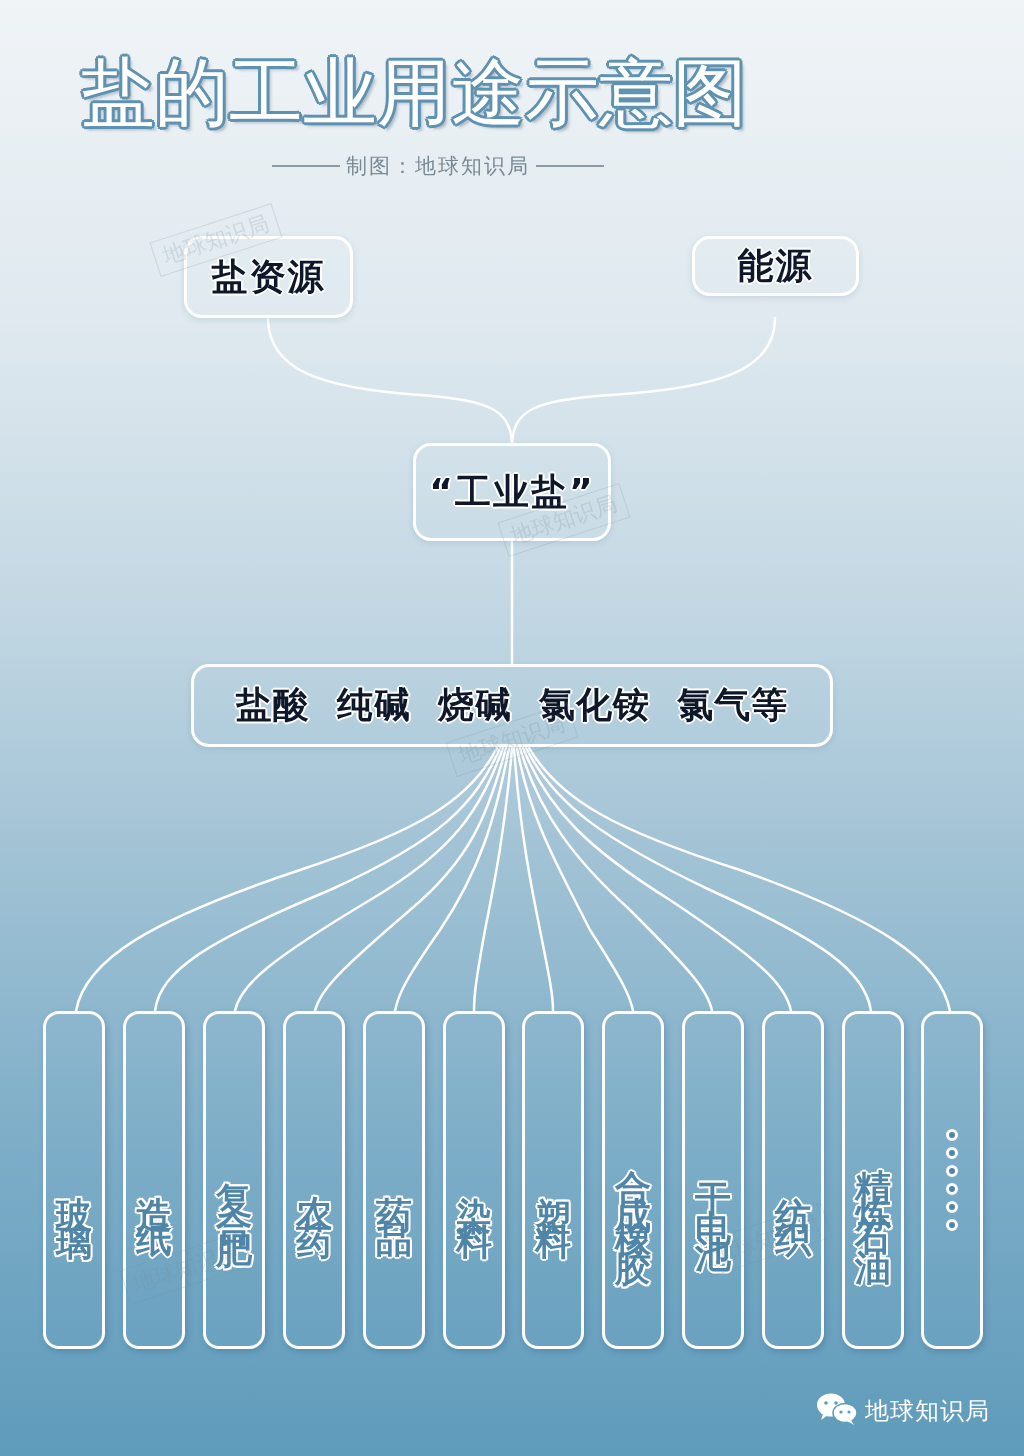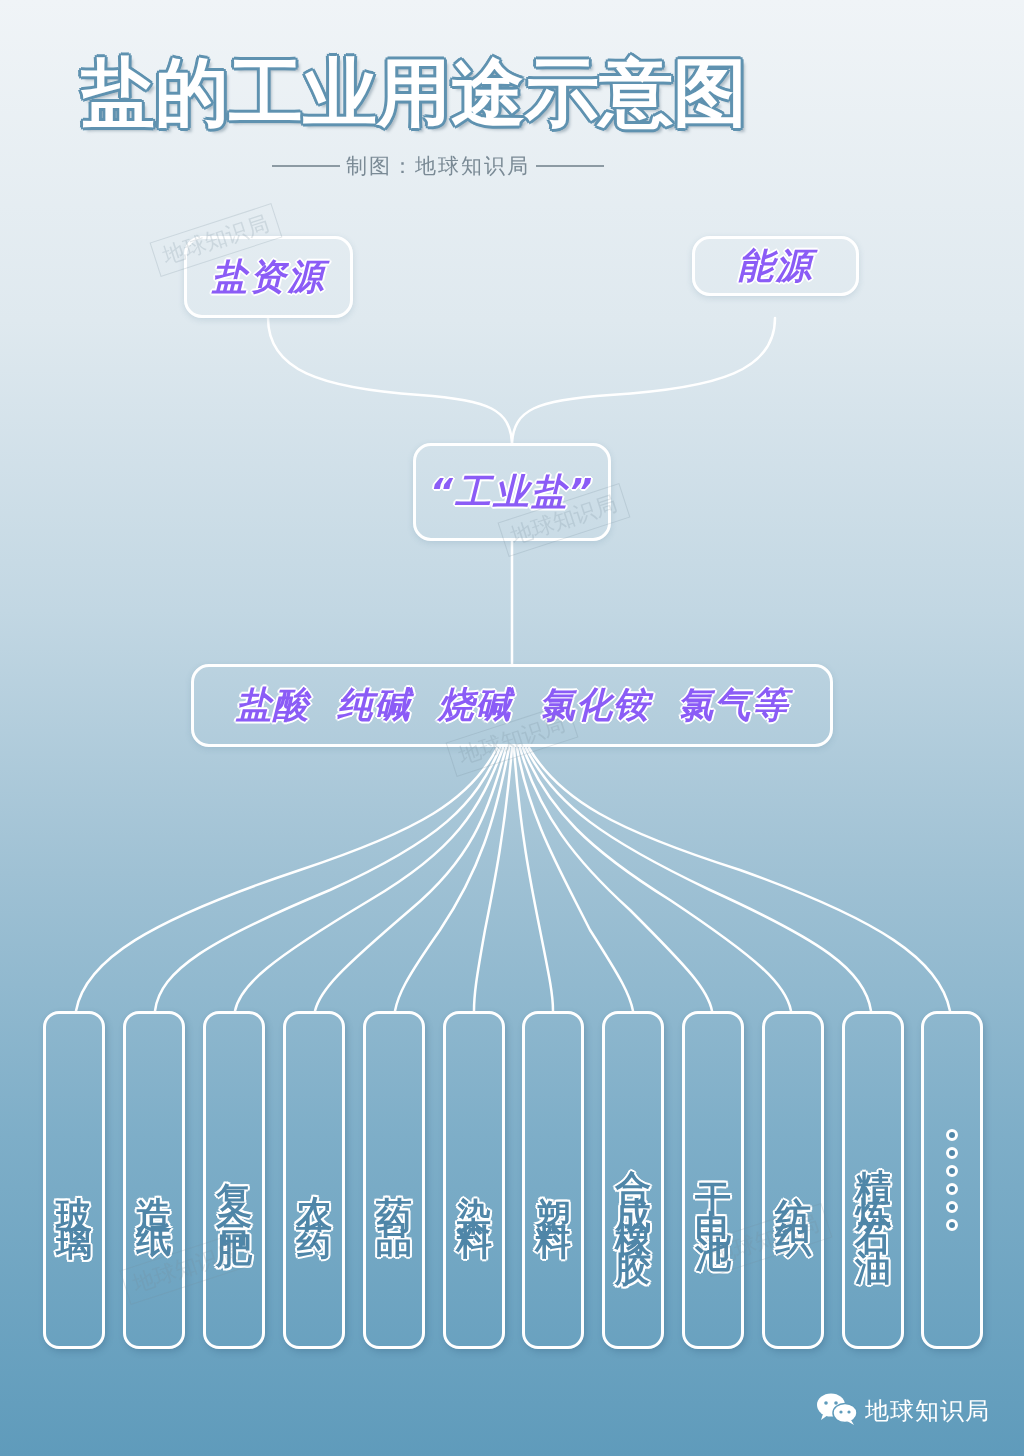--- a/index.html
+++ b/index.html
@@ -4,44 +4,43 @@
 <style>
   html, body { margin: 0; padding: 0; }
   body {
     width: 1024px; height: 1456px; position: relative; overflow: hidden;
     background: linear-gradient(to bottom, #f0f4f7 0%, #dfe9ef 22%, #c2d7e3 42%, #9fc1d4 60%, #7eaec8 78%, #5f9bbb 100%);
     font-family: "DejaVu Sans", "Liberation Sans", sans-serif;
   }
   .abs { position: absolute; }
   .title {
     left: 0; width: 828px; top: 44px; text-align: center;
-    font-size: 74px; font-weight: bold; letter-spacing: 0px;
+    font-size: 74px; font-weight: normal; letter-spacing: 0px;
     color: #ffffff;
     -webkit-text-stroke: 0;
     text-shadow:
       3px 0 0 #5f92b0, -3px 0 0 #5f92b0, 0 3px 0 #5f92b0, 0 -3px 0 #5f92b0,
       2px 2px 0 #5f92b0, -2px -2px 0 #5f92b0, 2px -2px 0 #5f92b0, -2px 2px 0 #5f92b0,
       4px 4px 3px rgba(60,90,110,0.35);
   }
   .subtitle-wrap {
     left: 0; width: 876px; top: 152px; display: flex; justify-content: center; align-items: center; gap: 6px;
   }
   .subtitle-line { width: 68px; height: 2px; background: #8c9aa3; }
   .subtitle { font-size: 21px; color: #7a8a95; letter-spacing: 2px; }
   .node {
     border: 3px solid #ffffff; border-radius: 18px; box-sizing: border-box;
     display: flex; align-items: center; justify-content: center;
     box-shadow: 0 2px 6px rgba(80,120,150,0.18);
   }
   .node-text {
-    font-weight: bold; color: #8b5cf6; letter-spacing: 2px;
+    font-weight: bold; color: #0f172a; letter-spacing: 2px;
     text-shadow:
       2px 0 0 #ffffff, -2px 0 0 #ffffff, 0 2px 0 #ffffff, 0 -2px 0 #ffffff,
       1px 1px 0 #ffffff, -1px -1px 0 #ffffff, 1px -1px 0 #ffffff, -1px 1px 0 #ffffff;
-    font-style: italic;
   }
   .leaf {
     top: 1011px; width: 62px; height: 338px;
     border: 3px solid #ffffff; border-radius: 16px; box-sizing: border-box;
     display: flex; align-items: center; justify-content: center;
     box-shadow: 2px 3px 6px rgba(40,80,110,0.25);
   }
   .leaf-text {
     writing-mode: vertical-rl; text-orientation: upright;
     font-size: 36px; font-weight: bold; color: #4f86a8; line-height: 1;

